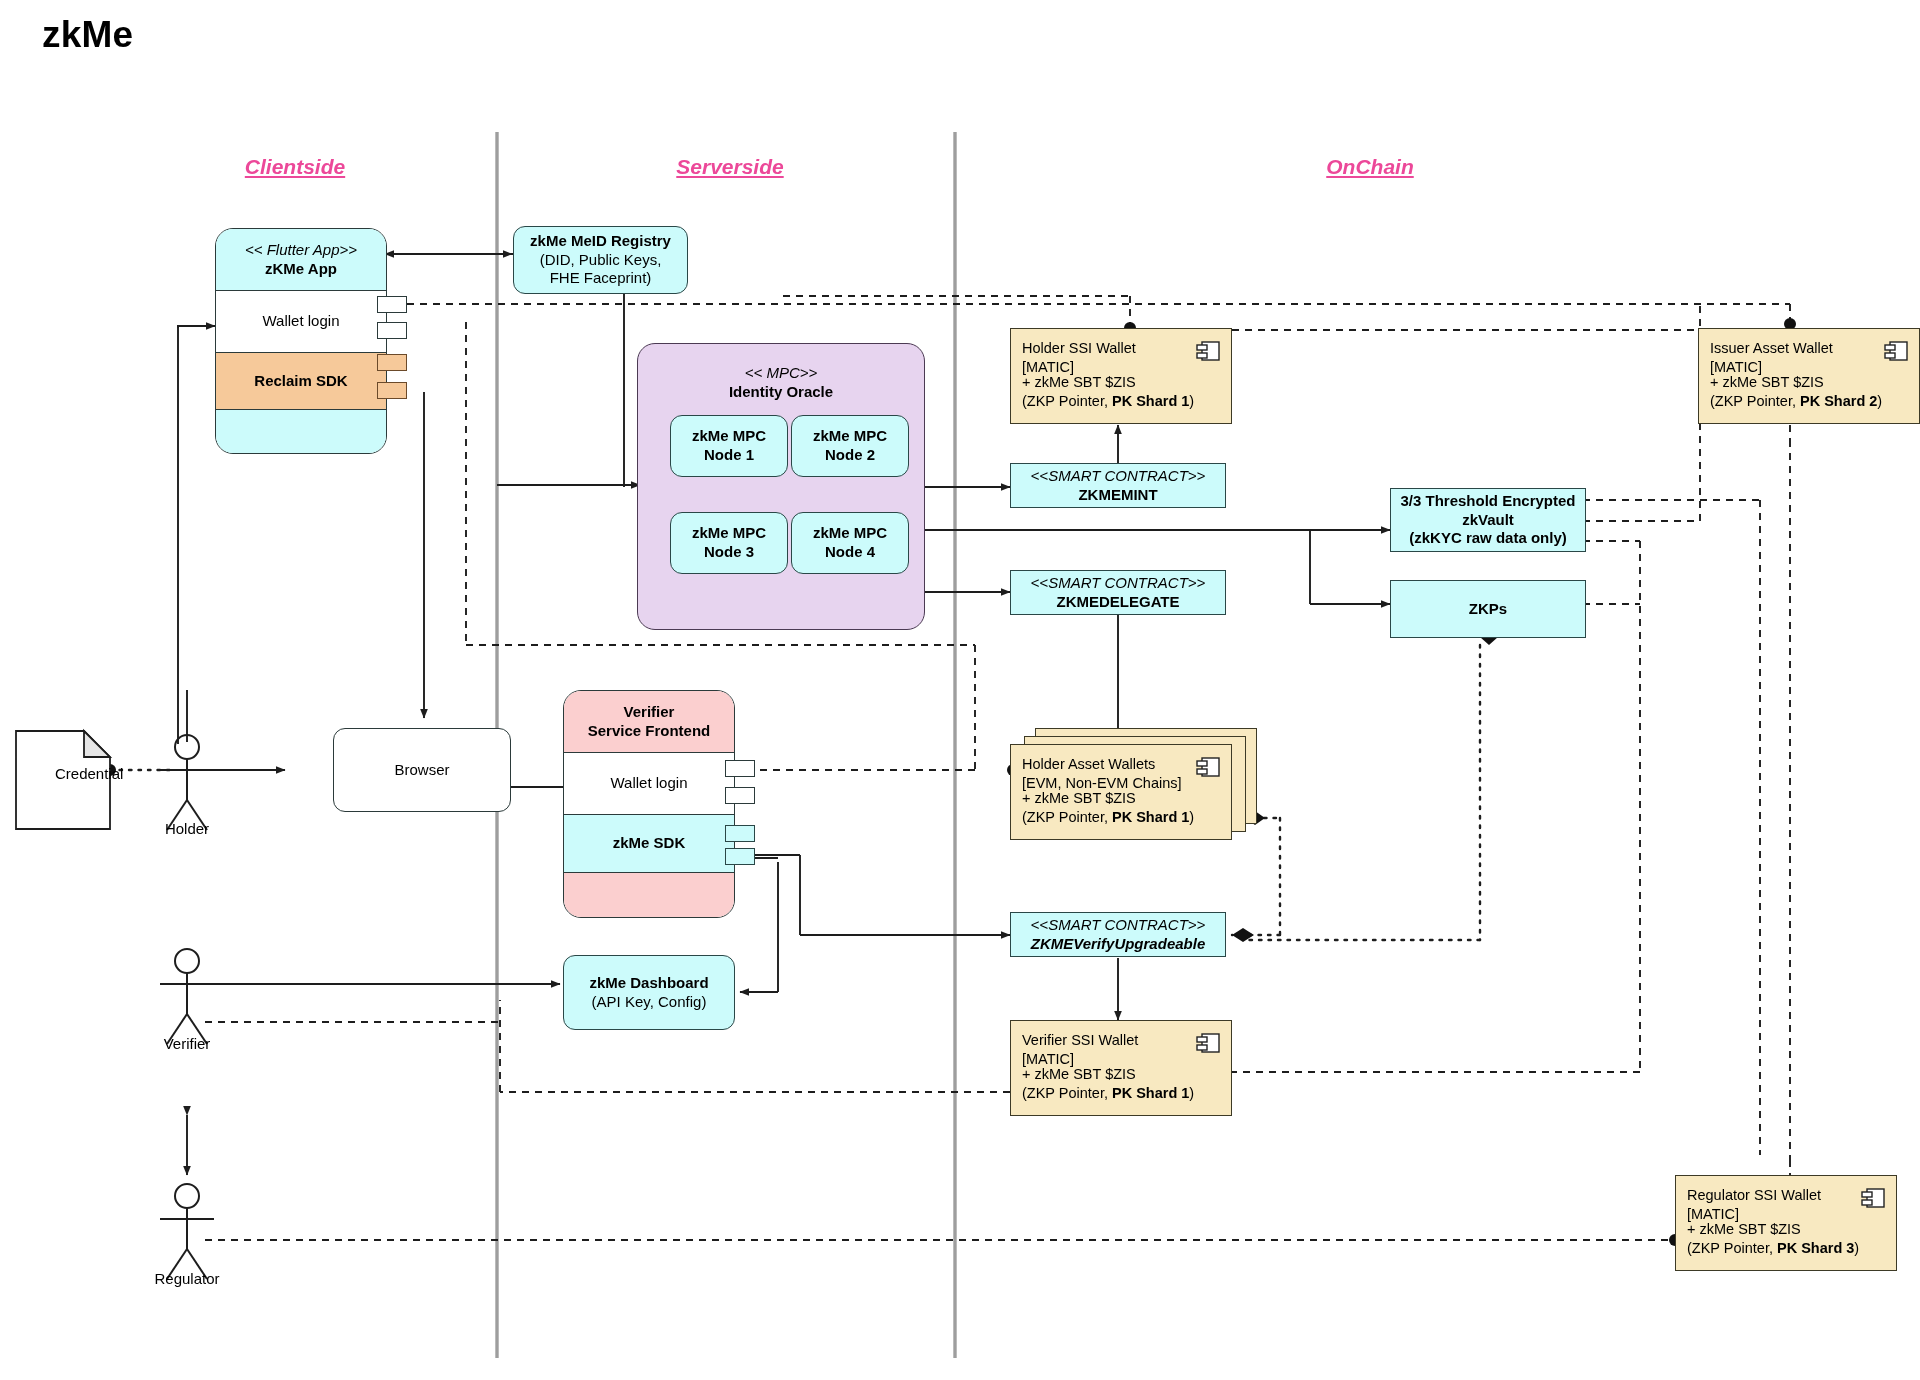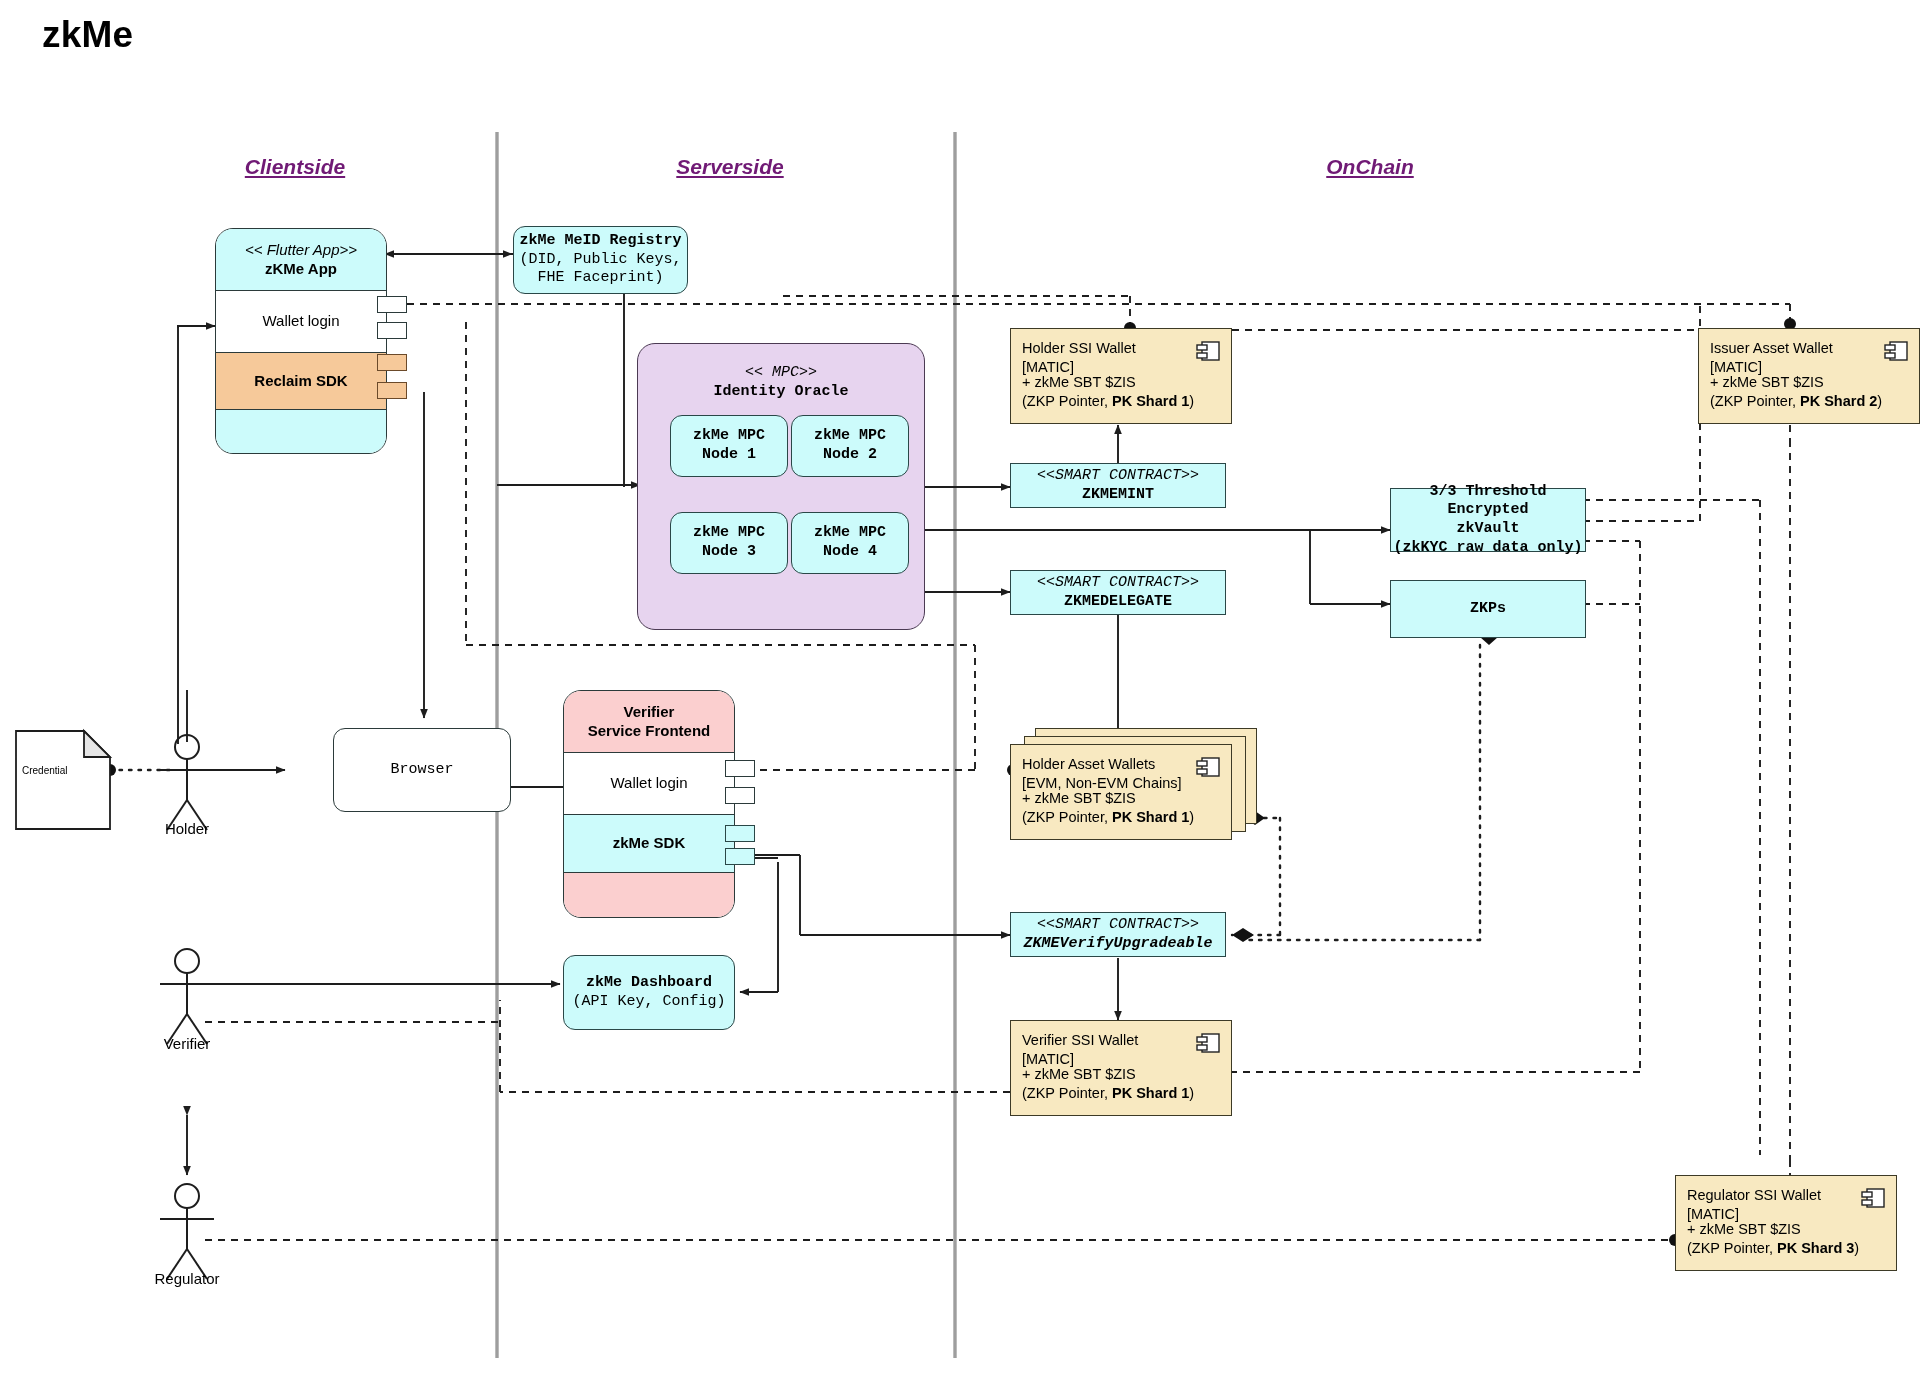--- a/index.html
+++ b/index.html
@@ -5,27 +5,27 @@
   html,body{margin:0;padding:0;background:#ffffff;}
   body{width:1920px;height:1380px;font-family:"Liberation Sans",sans-serif;color:#000;}
   #stage{position:relative;width:1920px;height:1380px;overflow:hidden;background:#fff;}
 
   .abs{position:absolute;box-sizing:border-box;}
 
   
   #title{left:42px;top:10px;width:520px;font-size:37px;font-weight:bold;line-height:1.34;letter-spacing:.2px;}
 
   
-  .lane-head{font-size:21px;font-weight:bold;font-style:italic;color:#701a75;text-decoration:underline;text-align:center;}
+  .lane-head{font-size:21px;font-weight:bold;font-style:italic;color:#ec4899;text-decoration:underline;text-align:center;}
 
   
   #wires{position:absolute;left:0;top:0;width:1920px;height:1380px;pointer-events:none;}
 
   
-  .box{border:1.6px solid #2b3a3a;display:flex;flex-direction:column;align-items:center;justify-content:center;text-align:center;font-family:Liberation Mono, monospace;}
+  .box{border:1.6px solid #2b3a3a;display:flex;flex-direction:column;align-items:center;justify-content:center;text-align:center;}
   .cyan{background:#ccfbfb;border-color:#2a4747;}
   .purple{background:#e7d4ef;border-color:#4b3a53;}
   .tan{background:#f8e9c1;border-color:#45402c;}
   .white{background:#ffffff;border-color:#2b3a3a;margin-left:47px;}
 
   .r18{border-radius:18px;}
   .r12{border-radius:12px;}
 
   .ttl{font-size:15px;font-weight:bold;line-height:1.25;}
   .sub{font-size:15px;font-weight:normal;line-height:1.25;}
@@ -43,21 +43,21 @@
   .stackrow{box-sizing:border-box;border-bottom:1.6px solid #2b3a3a;display:flex;flex-direction:column;align-items:center;justify-content:center;text-align:center;}
   .stackrow:last-child{border-bottom:none;}
 
   
   .port{position:absolute;box-sizing:border-box;border:1.5px solid #2b3a3a;background:#fff;width:30px;height:17px;}
   .port.tan{background:#f6c99a;border-color:#6b4a2a;}
   .port.cy{background:#ccfbfb;border-color:#2a4747;}
 
   
   .actor-label{position:absolute;font-size:15px;text-align:center;white-space:nowrap;}
-  .credential-label{position:absolute;font-size:10px;}
+  .credential-label{position:absolute;font-size:15px;margin-left:33px;}
 
   
   .sheet{position:absolute;background:#f8e9c1;border:1.8px solid #3d3a26;box-sizing:border-box;}
 </style>
 </head>
 <body>
 
 <div id="stage">
 
   <div class="abs" id="title">

